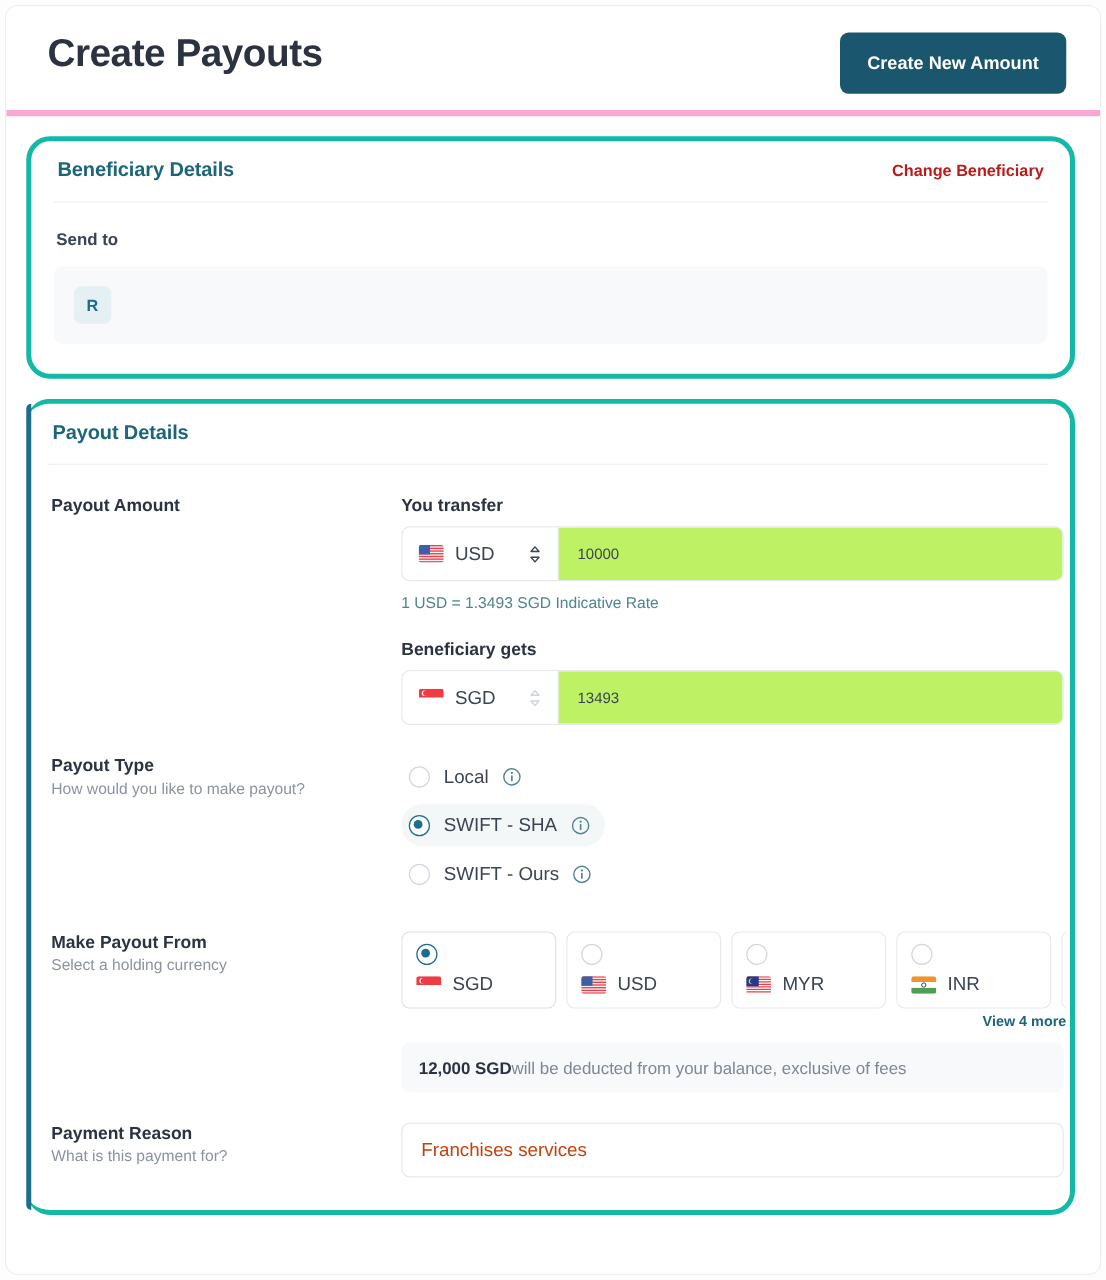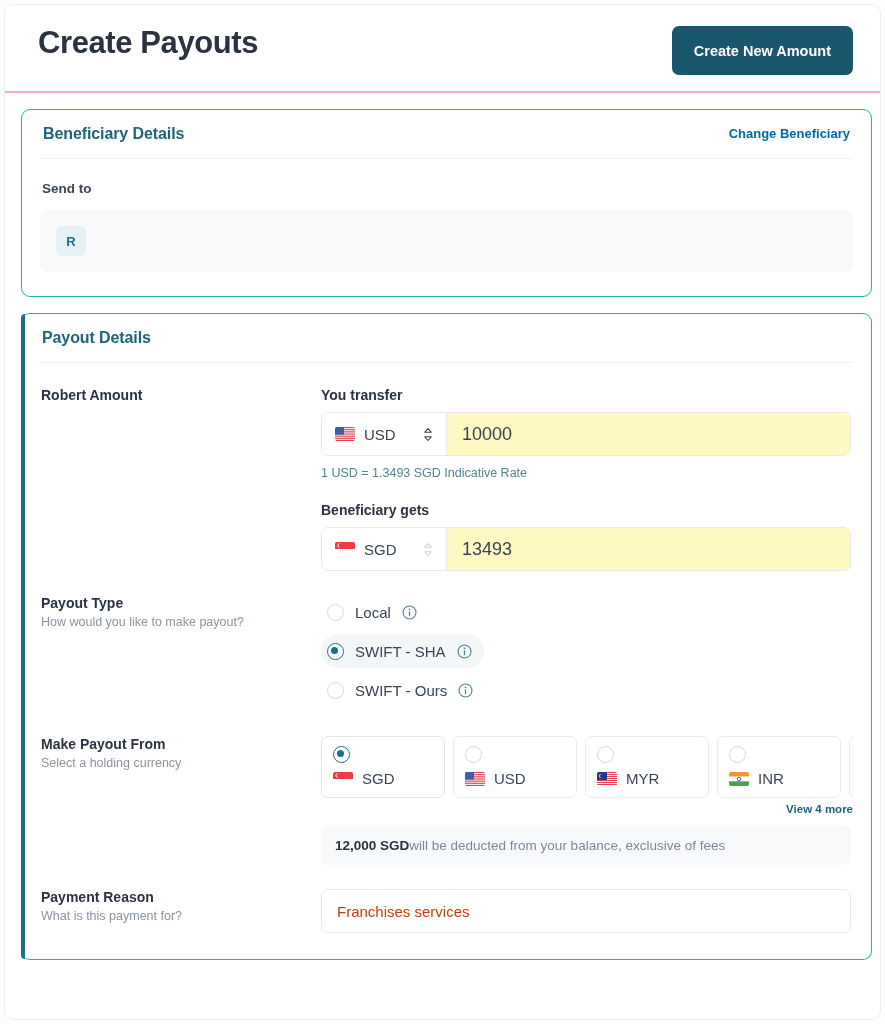--- a/index.html
+++ b/index.html
@@ -30,21 +30,21 @@
     background: #ffffff;
     border: 1px solid #eceef0;
     border-radius: 10px;
     overflow: hidden;
   }
 
   
   .header {
     position: relative;
     height: 88px;
-    border-bottom: 2px solid #f9a8d4;
+    border-bottom: 5px solid #f9a8d4;
     background: #ffffff;
   }
   .page-title {
     position: absolute;
     left: 33px;
     top: 20px;
     font-size: 31px;
     font-weight: bold;
     letter-spacing: -0.4px;
     color: #2b3340;
@@ -63,24 +63,24 @@
     border-radius: 7px;
     cursor: pointer;
     font-family: "Liberation Sans", sans-serif;
     display: flex;
     align-items: center;
   }
 
   
   .card {
     position: relative;
-    margin: 16px 8px 0 16px;
-    background: #ffffff;
-    border: 1px solid #14b8a6;
-    border-radius: 9px;
+    margin: 16px 20px 0 16px;
+    background: #ffffff;
+    border: 4px solid #14b8a6;
+    border-radius: 19px;
   }
   .card.accent { border-left: none; }
   .accent-bar {
     position: absolute;
     left: 0; top: 0; bottom: 0;
     width: 4px;
     background: #1d6e8c;
     border-radius: 9px 0 0 9px;
   }
 
@@ -96,21 +96,21 @@
     font-weight: bold;
     color: #1d6579;
     letter-spacing: -0.1px;
   }
   .card-link {
     position: absolute;
     right: 21px;
     top: 16px;
     font-size: 13px;
     font-weight: bold;
-    color: #0369a1;
+    color: #b91c1c;
     cursor: pointer;
     text-decoration: none;
   }
   .divider {
     height: 1px;
     background: #eef0f2;
     margin: 0 18px;
   }
 
   
@@ -207,24 +207,24 @@
   .updown {
     width: 10px; height: 15px;
     flex: none;
     display: block;
   }
   .amount-input {
     flex: 1;
     border: none;
     outline: none;
     padding: 0 15px;
-    font-size: 18px;
+    font-size: 12px;
     color: #3a4454;
     font-family: "Liberation Sans", sans-serif;
-    background: #fef9c3;
+    background: #bef264;
   }
 
   .flag { width: 20px; height: 14px; flex: none; border-radius: 2px; display:block; }
 
   .rate-note {
     margin-top: 10px;
     font-size: 12.5px;
     color: #4e8591;
   }
 
@@ -365,21 +365,21 @@
 
       <div class="card-head">
         <span class="card-title">Payout Details</span>
       </div>
       <div class="divider"></div>
 
       <div class="pd-body">
 
         <div class="row">
           <div class="row-label">
-            <span class="lbl">Robert Amount</span>
+            <span class="lbl">Payout Amount</span>
           </div>
           <div class="row-field">
 
             <div class="field-caption">You transfer</div>
             <div class="amount-group">
               <div class="cur-select">
                 <svg class="flag" viewBox="0 0 20 14">
                   <rect width="20" height="14" fill="#f3f4f6"></rect>
                   <g fill="#e8404a">
                     <rect y="0" width="20" height="1.08"></rect>

